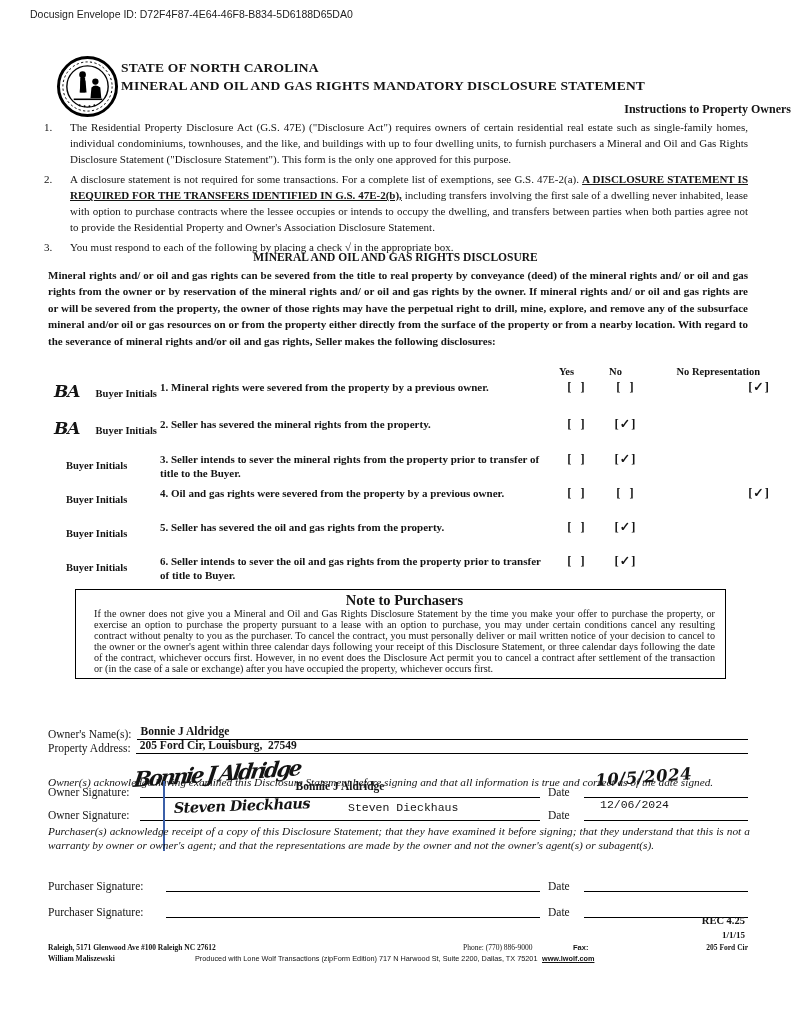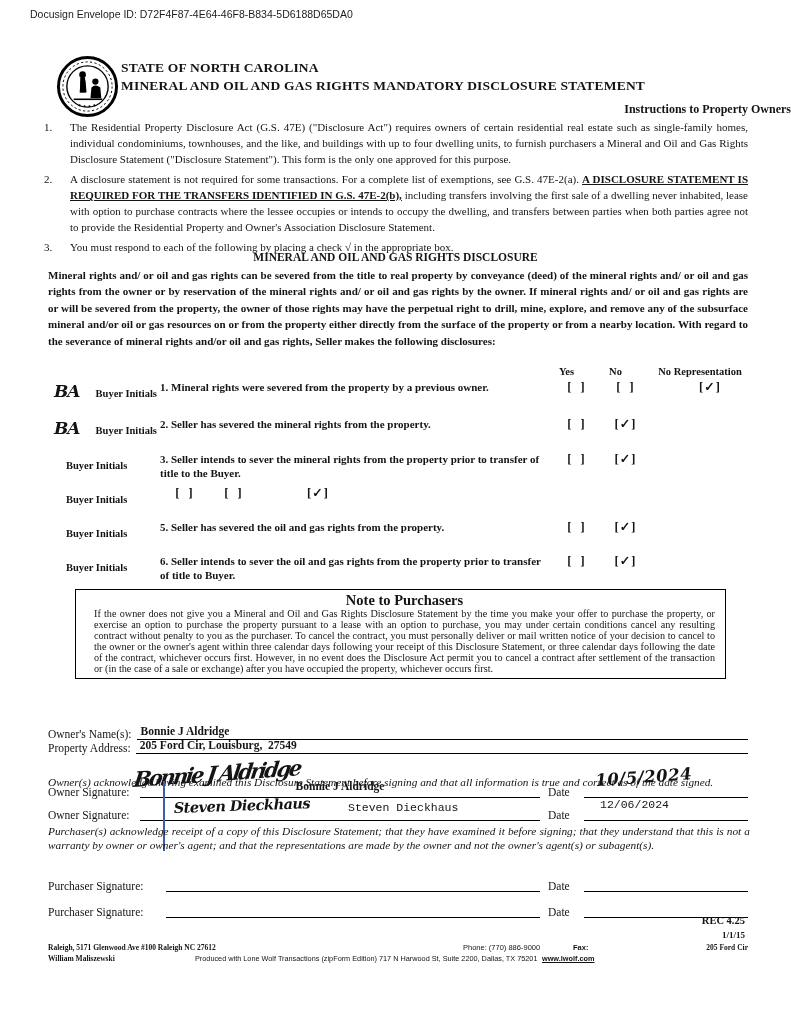--- a/index.html
+++ b/index.html
@@ -23,21 +23,21 @@
 
   .disc-heading{top:251px;left:0;width:791px;text-align:center;font-weight:bold;font-size:11.5px;}
   .disc-intro{top:267px;left:48px;width:700px;font-weight:bold;font-size:11px;line-height:16.4px;text-align:justify;}
 
   .d-grid{left:48px;width:712px;}
   .d-header{top:366px;display:flex;font-weight:bold;font-size:10.5px;}
   .d-rows{top:381px;}
   .c-init{flex:0 0 112px;width:112px;}
   .c-label{flex:0 0 382px;width:382px;}
   .c-yes,.c-no{flex:0 0 49px;width:49px;text-align:center;}
-  .c-norep{flex:0 0 120px;width:120px;text-align:center;}
+  .c-norep{flex:0 0 120px;width:120px;text-align:right;}
   .d-row{display:flex;align-items:flex-start;}
   .r1{height:37px;}.r2{height:35px;}.r3,.r4,.r5,.r6{height:34px;}
   .d-label{font-weight:bold;font-size:11px;line-height:13.5px;padding-right:10px;}
   .mark{font-size:12.5px;font-weight:bold;letter-spacing:1px;line-height:13px;}
   .init-stack{position:relative;padding-top:0;}
   .hand-initials{height:19px;font-family:"DejaVu Serif",serif;font-style:italic;font-weight:bold;
                  font-size:17px;letter-spacing:-1px;transform:rotate(-4deg);transform-origin:left bottom;
                  padding-left:6px;line-height:21px;}
   .init-rule{width:80px;border-bottom:1.6px solid #000;height:1px;}
   .init-label{font-weight:bold;font-size:10.5px;line-height:12px;padding-left:12px;}
@@ -71,21 +71,21 @@
               transform:rotate(-4deg);transform-origin:left bottom;}
   .date2-typed{position:absolute;left:16px;top:-4px;}
   .blue-tab{top:781px;left:163px;width:2px;height:70px;background:#3b5fa8;}
 
   .rec{top:915px;right:46px;text-align:right;font-weight:bold;font-size:10.5px;}
   .rev{top:930px;right:46px;text-align:right;font-weight:bold;font-size:9px;}
   .f-row{left:48px;width:700px;height:11px;font-size:7.5px;}
   .f1{top:943px;}
   .f2{top:954px;}
   .f-office,.f-agent{position:absolute;left:0;font-weight:bold;}
-  .f-phone{position:absolute;left:415px;font-family:Liberation Sans, sans-serif;}
+  .f-phone{position:absolute;left:415px;font-family:Liberation Serif, serif;}
   .f-fax{position:absolute;left:525px;font-family:"Liberation Sans","DejaVu Sans",sans-serif;font-weight:bold;}
   .f-ref{position:absolute;right:0;font-weight:bold;}
   .f-produced{position:absolute;left:147px;font-family:"Liberation Sans","DejaVu Sans",sans-serif;font-size:7.3px;}
   .f-web{position:absolute;left:494px;font-family:"Liberation Sans","DejaVu Sans",sans-serif;
          font-weight:bold;text-decoration:underline;font-size:7.3px;color:#111;}
 </style>
 </head>
 <body>
 
 <div class="page">
@@ -178,20 +178,21 @@
       <span class="c-no mark">[✓]</span>
       <span class="c-norep mark"></span>
     </div>
 
     <div class="d-row r4">
       <span class="c-init init-stack">
         <span class="hand-initials"></span>
         <span class="init-rule"></span>
         <span class="init-label">Buyer Initials</span>
       </span>
+      <span class="c-label d-label">4. Oil and gas rights were severed from the property by a previous owner.</span>
       <span class="c-yes mark">[&nbsp;&nbsp;]</span>
       <span class="c-no mark">[&nbsp;&nbsp;]</span>
       <span class="c-norep mark">[✓]</span>
     </div>
 
     <div class="d-row r5">
       <span class="c-init init-stack">
         <span class="hand-initials"></span>
         <span class="init-rule"></span>
         <span class="init-label">Buyer Initials</span>

